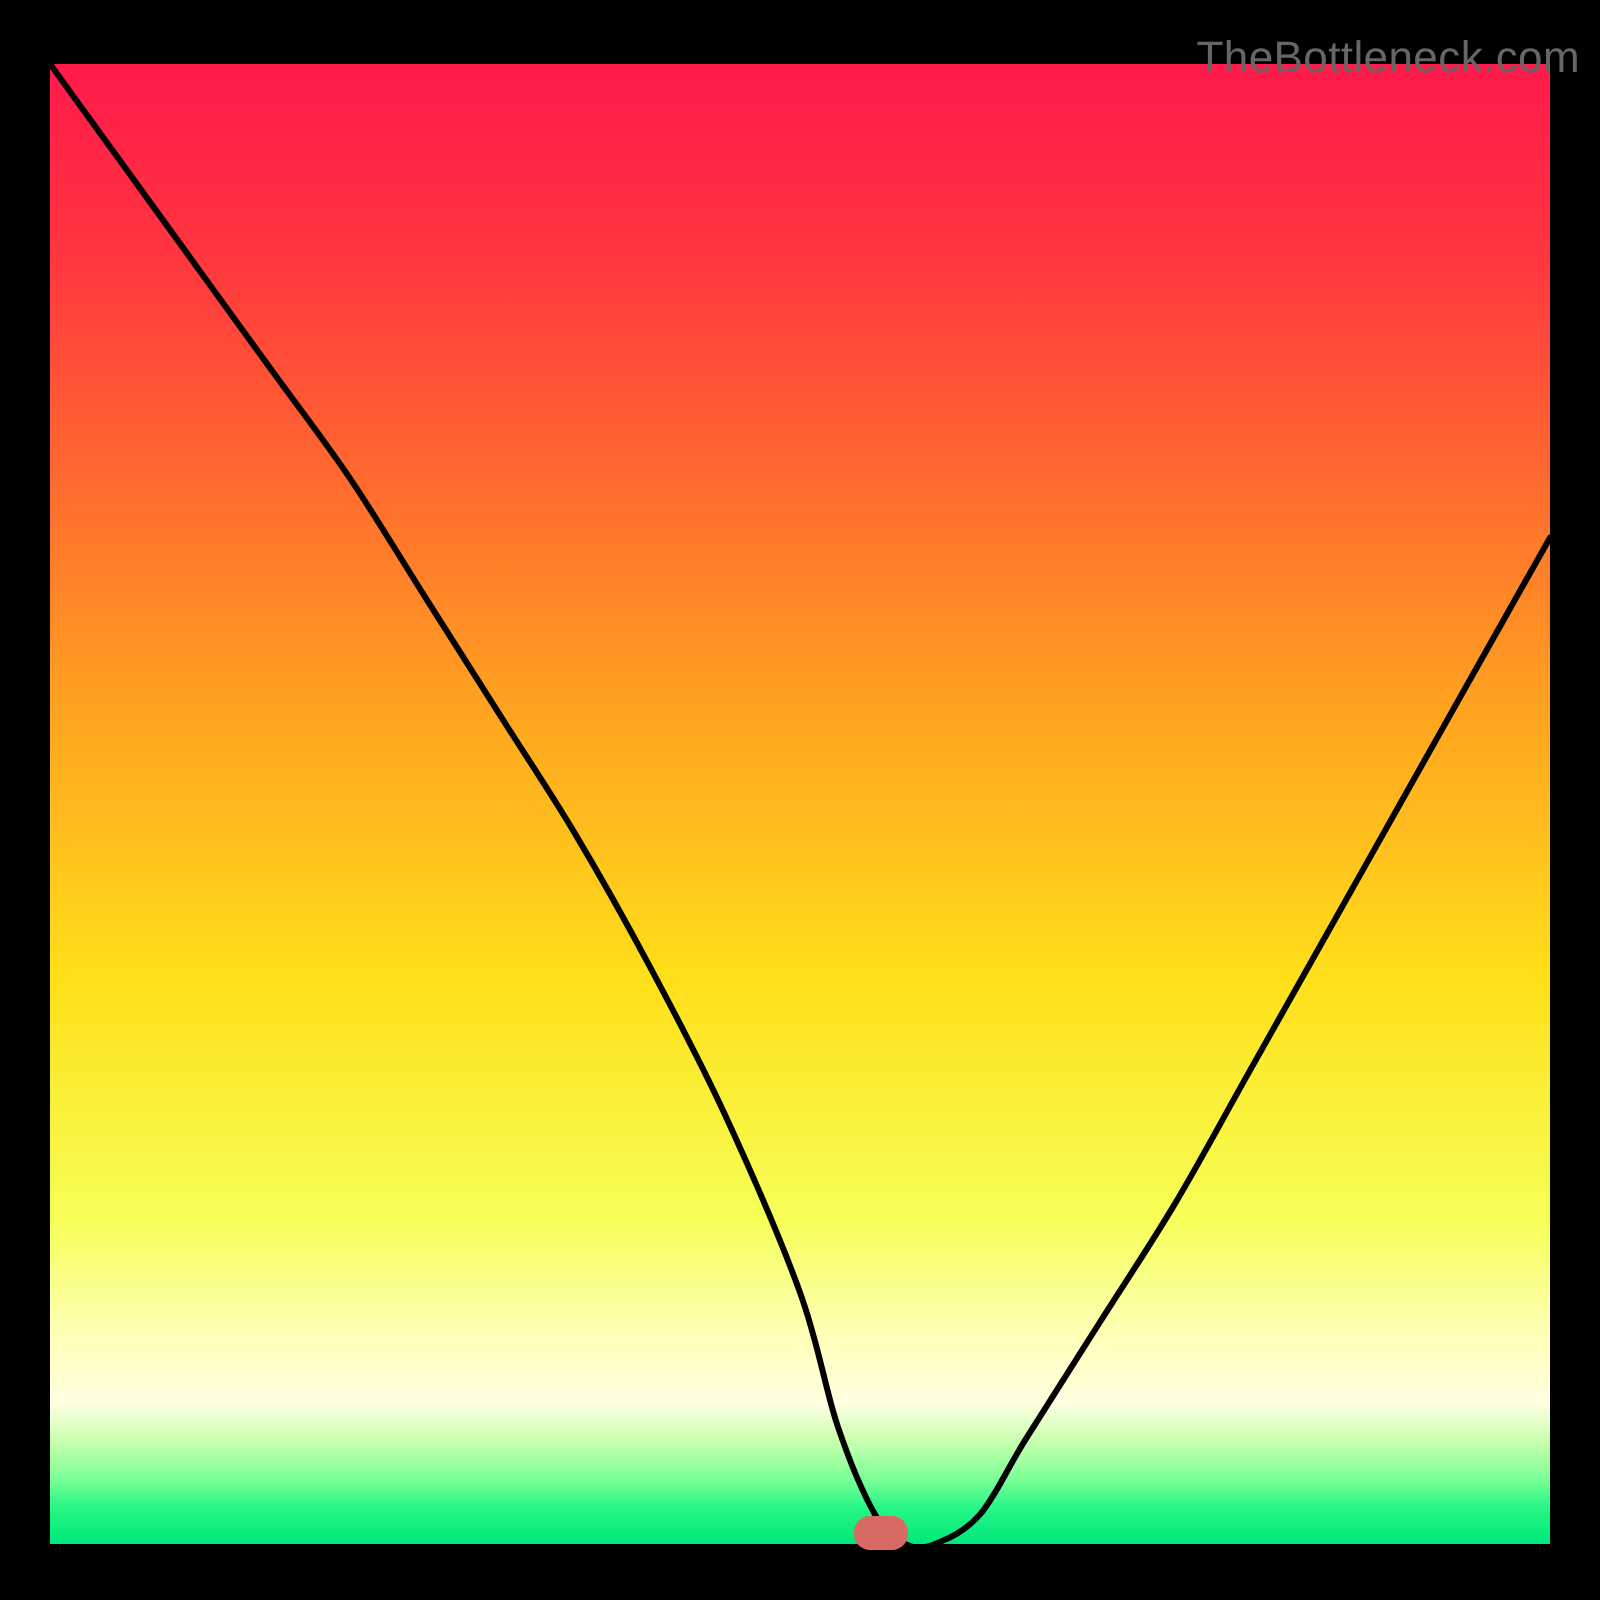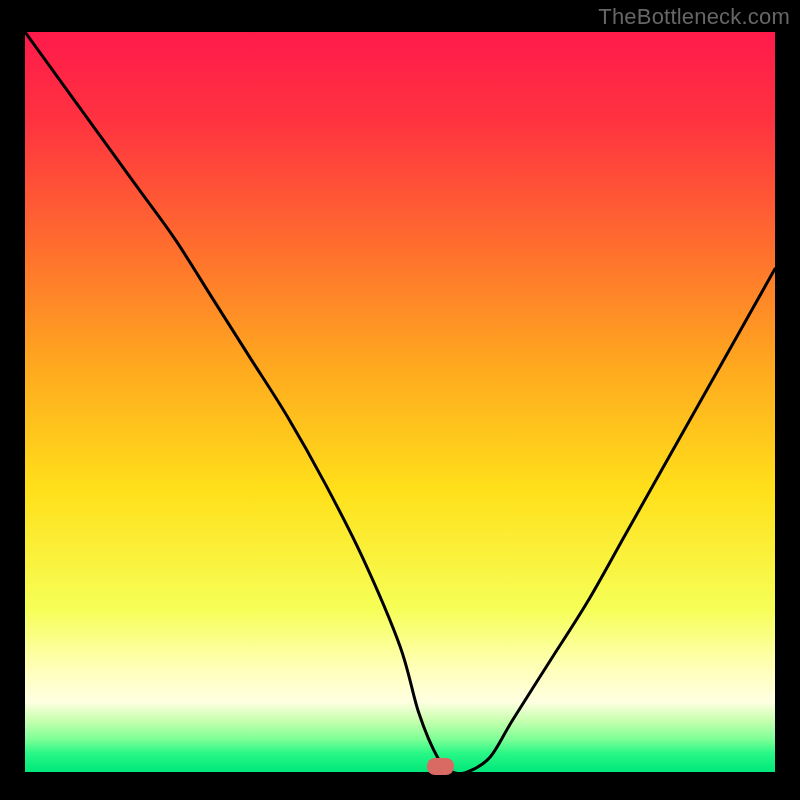--- a/index.html
+++ b/index.html
@@ -12,21 +12,21 @@
     overflow: hidden;
   }
   .frame {
     position: relative;
     width: 800px;
     height: 800px;
     background: #000;
   }
   .attribution {
     position: absolute;
-    top: 4px;
+    top: 16px;
     right: 10px;
     color: #666;
     font-size: 22px;
     font-weight: 500;
     letter-spacing: 0.2px;
     z-index: 5;
   }
   svg.plot {
     position: absolute;
     left: 25px;

